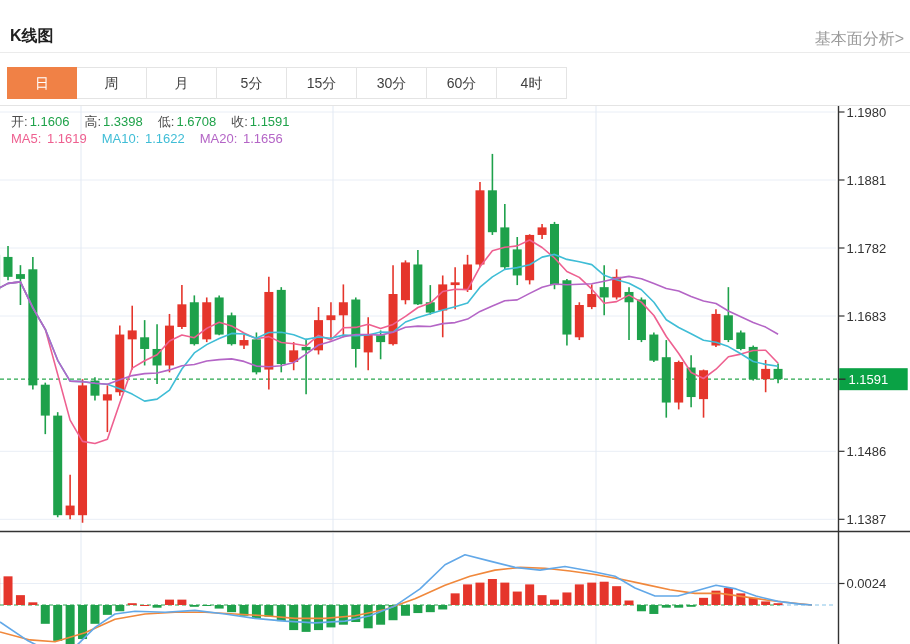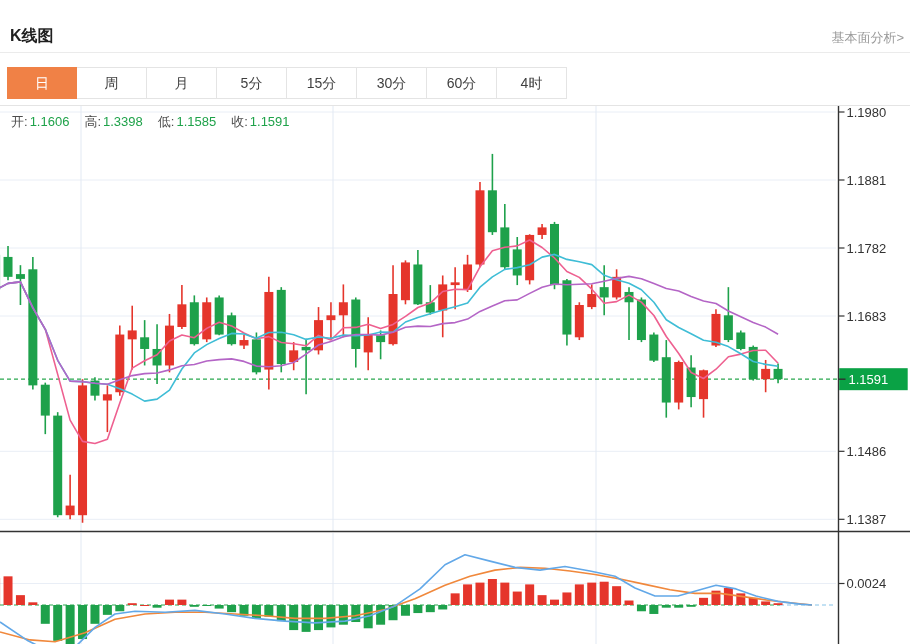--- a/index.html
+++ b/index.html
@@ -1,21 +1,21 @@
 <!DOCTYPE html>
 <html><head>
 <meta charset="utf-8">
 <style>
   html,body{margin:0;padding:0;background:#fff;}
   body{font-family:"Liberation Sans","DejaVu Sans",sans-serif;-webkit-font-smoothing:antialiased;}
   #app{position:relative;width:910px;height:640px;background:#fff;overflow:hidden;margin-top:20px;}
   svg text{font-family:"Liberation Sans","DejaVu Sans",sans-serif;}
 
   .page-title{position:absolute;left:10px;top:6px;font-size:16px;font-weight:bold;color:#1f1f1f;}
-  .top-link{position:absolute;right:6px;top:9px;font-size:13px;color:#9a9a9a;text-decoration:none;cursor:pointer;}
+  .top-link{position:absolute;right:6px;top:9px;font-size:16px;color:#9a9a9a;text-decoration:none;cursor:pointer;}
   .divider{position:absolute;left:0;right:0;top:32px;height:0;border-top:1px solid #ebebeb;}
   .chart-top-line{position:absolute;left:0;right:0;top:85px;height:0;border-top:1px solid #e4e4e4;}
 
   .tabs{position:absolute;left:7px;top:47px;display:flex;z-index:5;}
   .tab{width:70px;height:32px;line-height:30px;text-align:center;font-size:14px;color:#3f3f3f;
        background:#fff;border:1px solid #e4e4e4;border-left:none;box-sizing:border-box;cursor:pointer;user-select:none;}
   .tab:first-child{border-left:1px solid #e4e4e4;}
   .tab.active{background:#f08146;border-color:#f08146;color:#fff;}
 
   .legend{position:absolute;display:flex;align-items:flex-start;font-size:13px;z-index:4;white-space:nowrap;}
@@ -52,24 +52,29 @@
     <div class="tab">5分</div>
     <div class="tab">15分</div>
     <div class="tab">30分</div>
     <div class="tab">60分</div>
     <div class="tab">4时</div>
   </div>
 
   <div class="legend legend-ohlc">
     <span class="item"><span class="lab">开:</span><span class="val g">1.1606</span></span>
     <span class="item"><span class="lab">高:</span><span class="val g">1.3398</span></span>
-    <span class="item"><span class="lab">低:</span><span class="val g">1.1585</span></span>
+    <span class="item"><span class="lab">低:</span><span class="val g">1.6708</span></span>
     <span class="item"><span class="lab">收:</span><span class="val g">1.1591</span></span>
   </div>
 
+  <div class="legend legend-ma">
+    <span class="item ma5"><span>MA5:</span> <span class="val">1.1619</span></span>
+    <span class="item ma10"><span>MA10:</span> <span class="val">1.1622</span></span>
+    <span class="item ma20"><span>MA20:</span> <span class="val">1.1656</span></span>
+  </div>
 
 
   <svg id="chart-svg" width="910" height="644" viewBox="0 0 910 644">
       <g>
         <line x1="0" y1="92" x2="836" y2="92" stroke="#e9eef6" stroke-width="1"></line>
         <line x1="0" y1="160.0000000000001" x2="836" y2="160.0000000000001" stroke="#e9eef6" stroke-width="1"></line>
         <line x1="0" y1="228.00000000000026" x2="836" y2="228.00000000000026" stroke="#e9eef6" stroke-width="1"></line>
         <line x1="0" y1="296.0000000000004" x2="836" y2="296.0000000000004" stroke="#e9eef6" stroke-width="1"></line>
         <line x1="0" y1="431.31313131313055" x2="836" y2="431.31313131313055" stroke="#e9eef6" stroke-width="1"></line>
         <line x1="0" y1="499.31313131313067" x2="836" y2="499.31313131313067" stroke="#e9eef6" stroke-width="1"></line>

